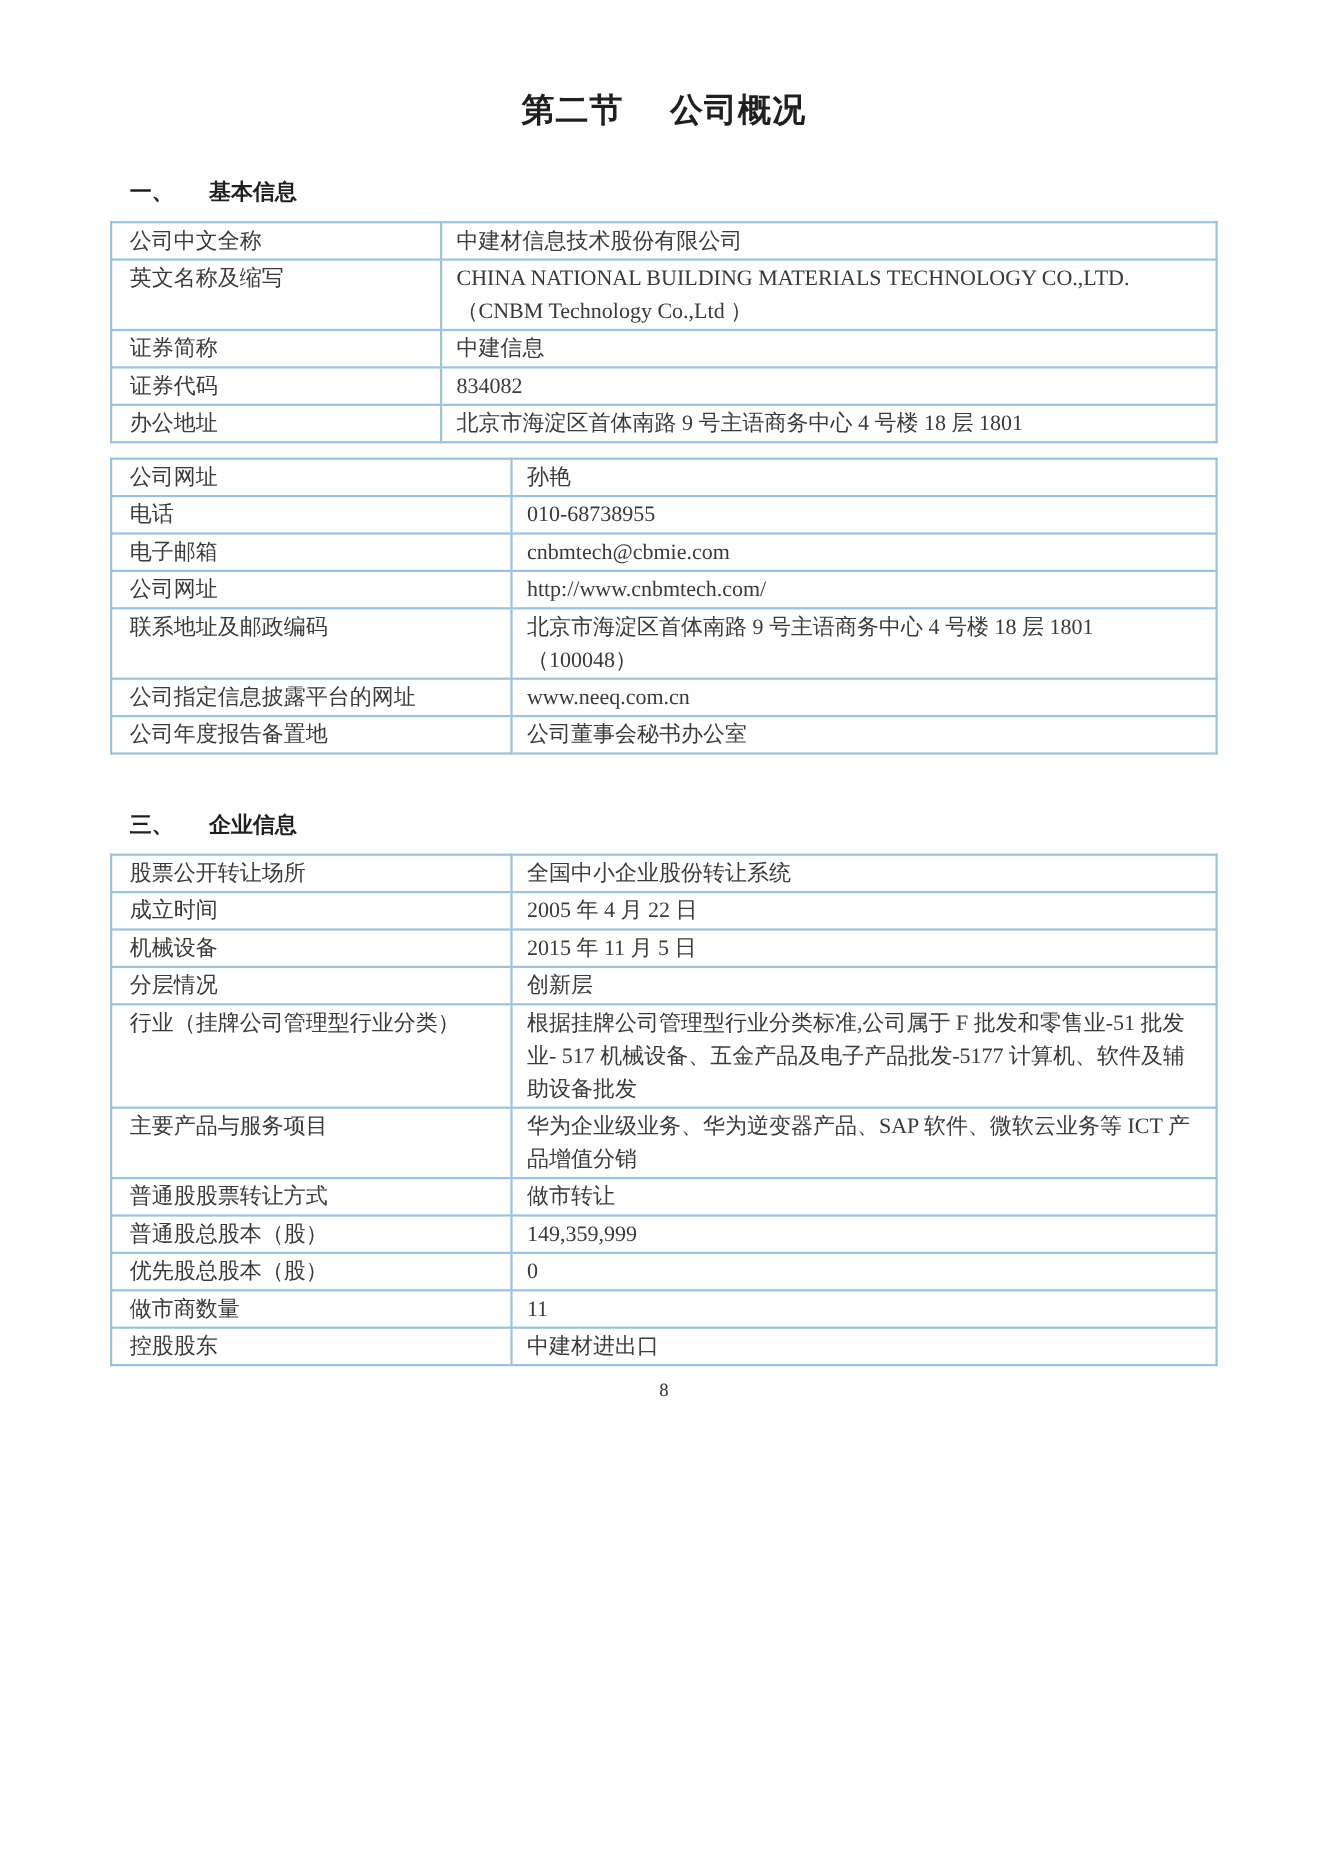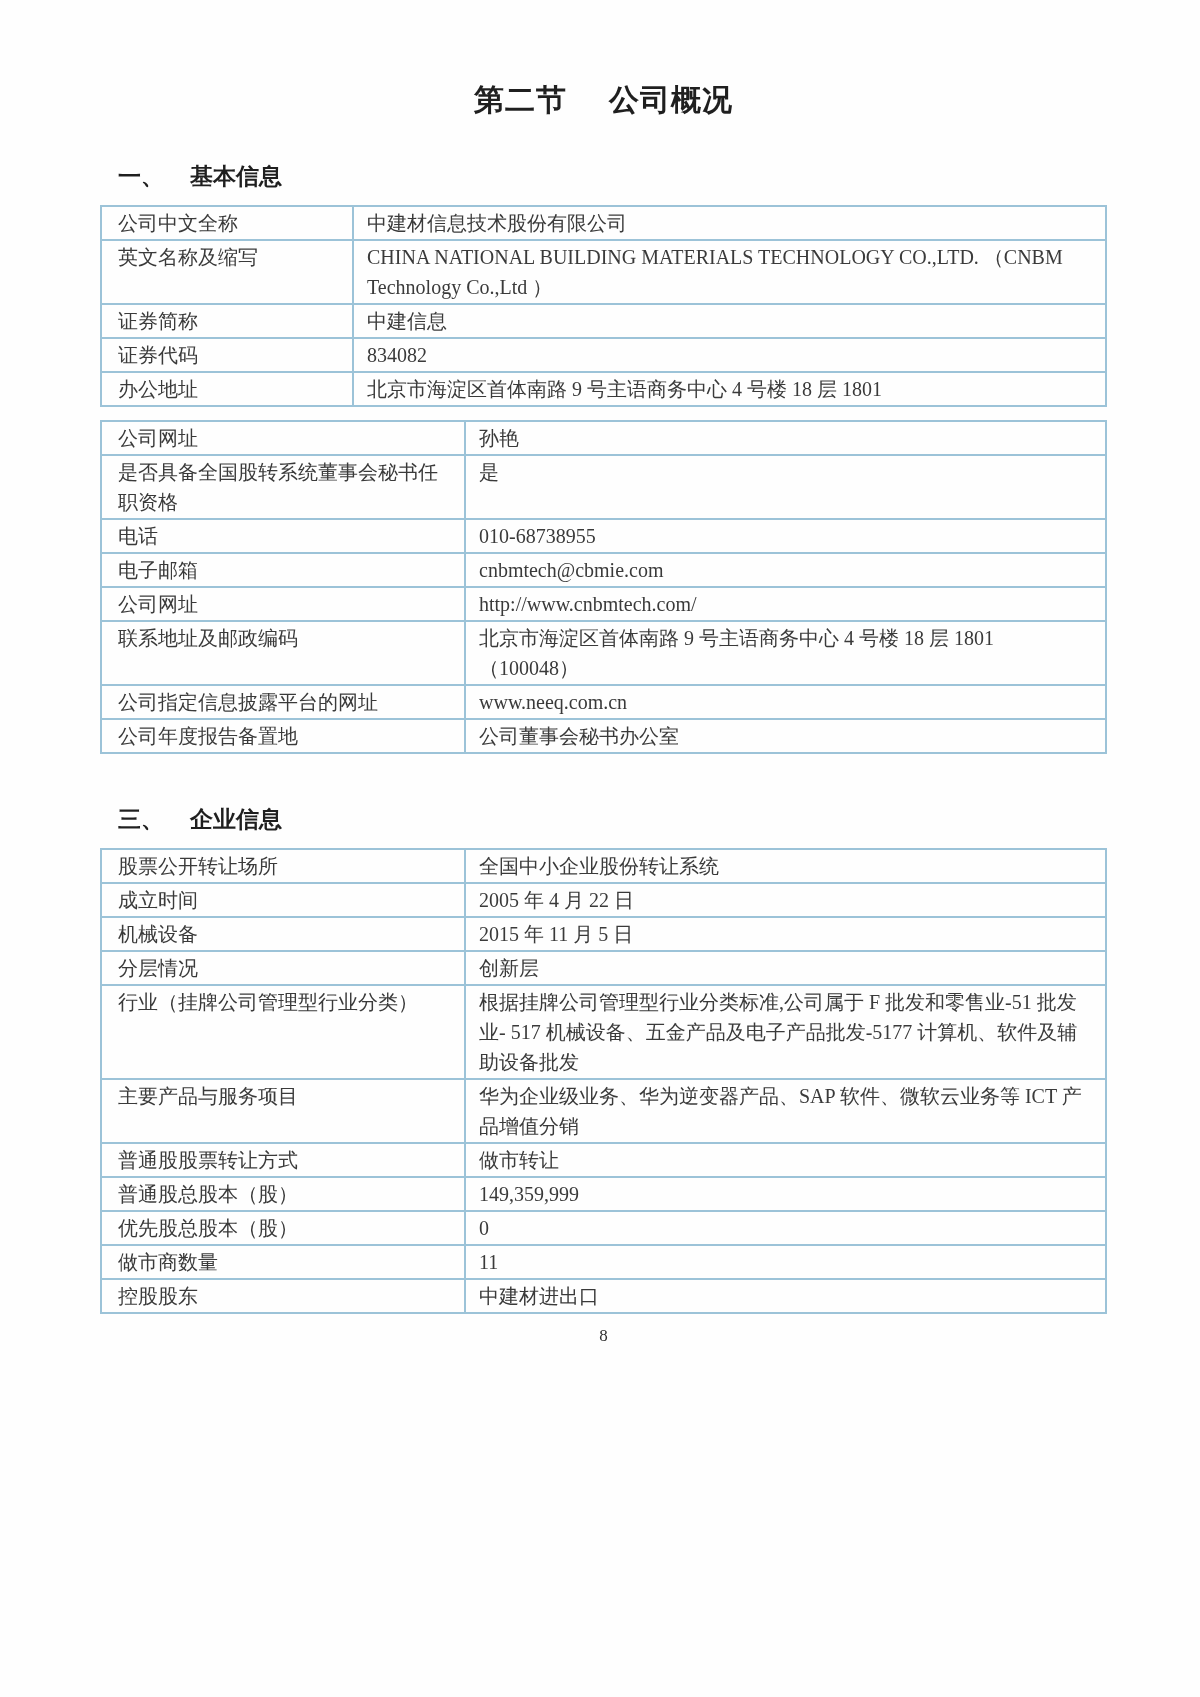--- a/index.html
+++ b/index.html
@@ -27,21 +27,21 @@
     font-family:"Liberation Sans","DejaVu Sans",sans-serif;
     font-weight:bold;
     font-size:30px;
     color:var(--heading-color);
     letter-spacing:1px;
   }
   .doc-title .gap{margin-left:42px;}
   .section-heading{
     font-family:"Liberation Sans","DejaVu Sans",sans-serif;
     font-weight:bold;
-    font-size:23px;
+    font-size:20px;
     color:var(--heading-color);
     padding-left:18px;
   }
   .sec-num{display:inline-block;width:72px;}
   .sh-1{margin-top:40px;}
   .sh-2{margin-top:48px;}
   .sh-3{margin-top:50px;}
   table.info-table{
     width:100%;
     border-collapse:collapse;
@@ -50,21 +50,21 @@
   }
   table.info-table td{
     border:2px solid var(--border-color);
     font-size:20px;
     line-height:30px;
     vertical-align:top;
     padding:1px 12px 1px 16px;
     word-break:break-word;
   }
   table.info-table td.value{padding-left:13px;}
-  table.t1 td.label{width:252px;margin-top:47px;}
+  table.t1 td.label{width:300px;margin-top:47px;}
   table.t2 td.label,
   table.t3 td.label{width:364px;}
   .page-number{
     margin-top:12px;
     text-align:center;
     font-size:17px;
     color:#2f2f2f;
   }
 </style>
 </head>
@@ -103,24 +103,20 @@
             <td class="value">北京市海淀区首体南路 9 号主语商务中心 4 号楼 18 层 1801</td>
           </tr>
         </tbody>
     </table>
 
     <table class="info-table t2">
       <tbody>
           <tr>
             <td class="label">公司网址</td>
             <td class="value">孙艳</td>
-          </tr>
-          <tr>
-            <td class="label">是否具备全国股转系统董事会秘书任职资格</td>
-            <td class="value">是</td>
           </tr>
           <tr>
             <td class="label">电话</td>
             <td class="value">010-68738955</td>
           </tr>
           <tr>
             <td class="label">电子邮箱</td>
             <td class="value">cnbmtech@cbmie.com</td>
           </tr>
           <tr>

